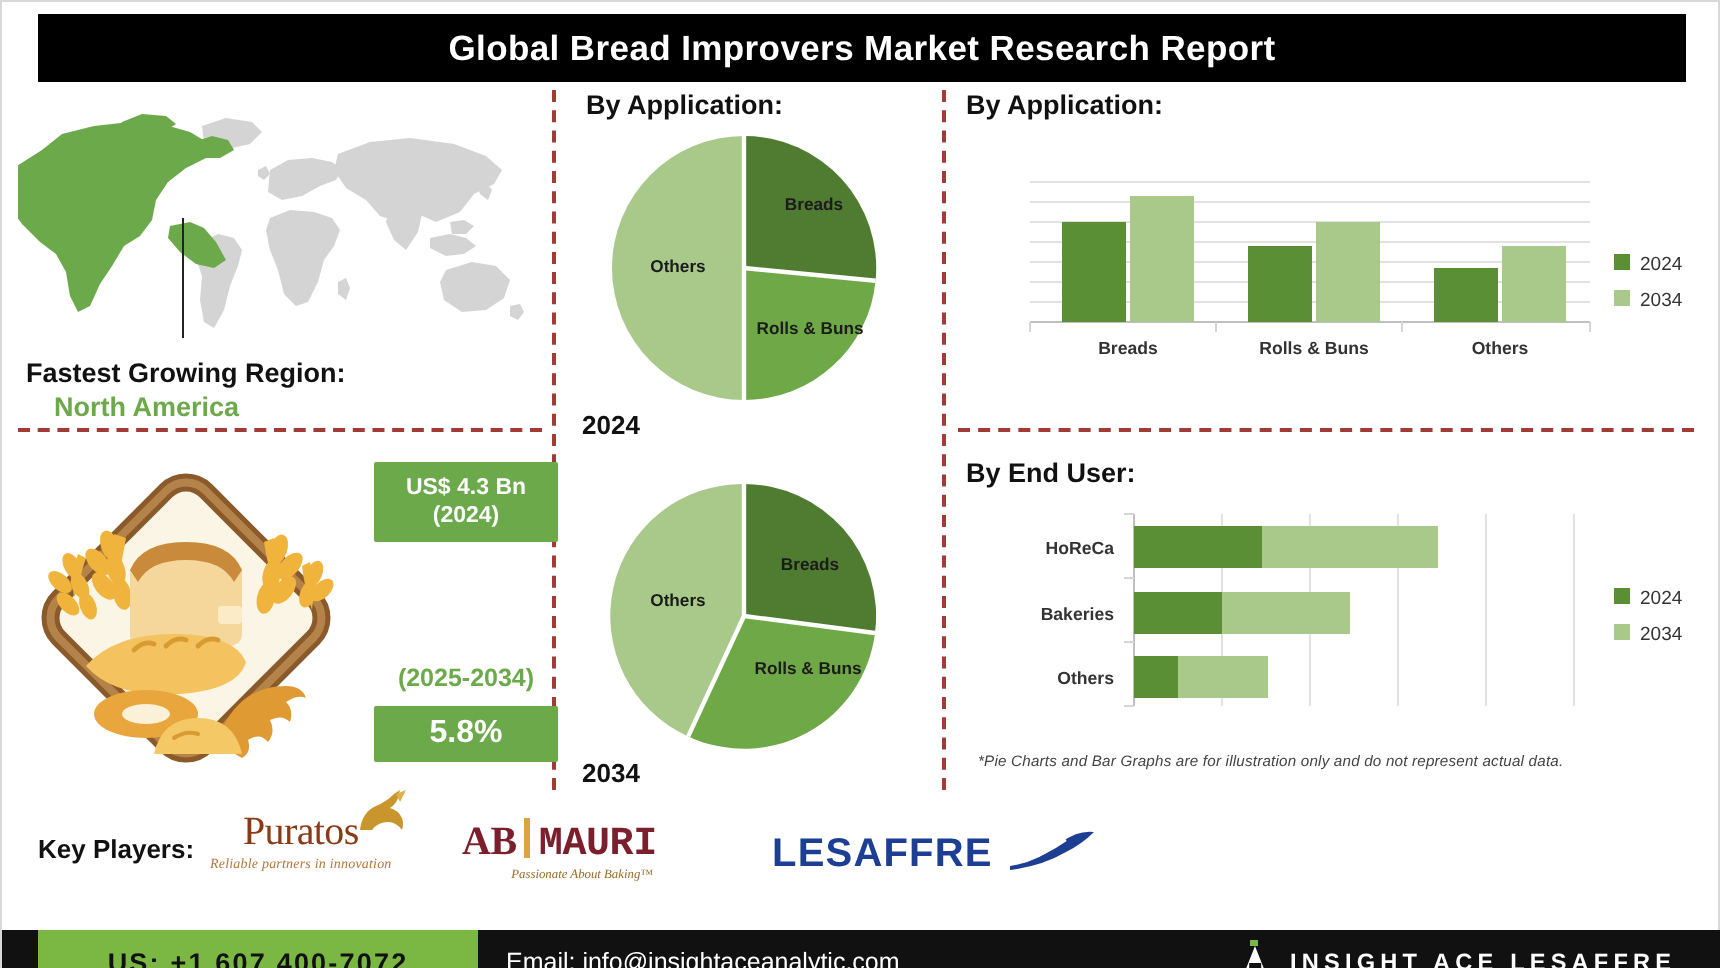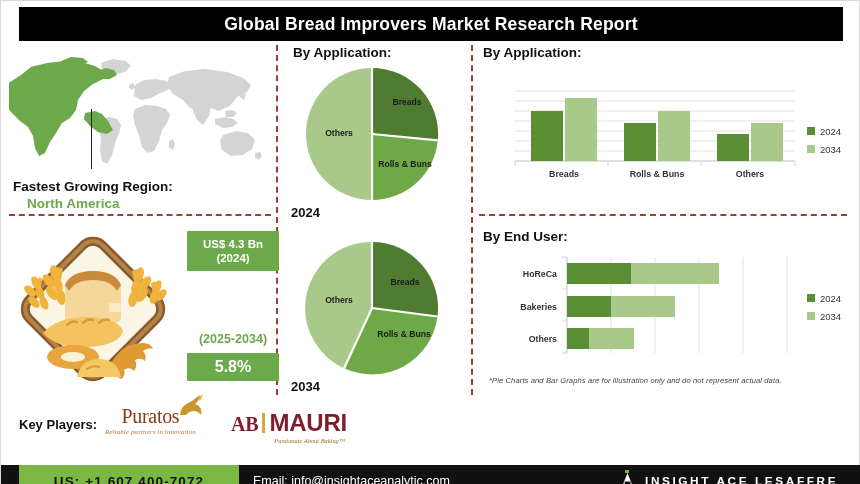--- a/index.html
+++ b/index.html
@@ -122,21 +122,21 @@
   }
   .puratos-tag {
     font-family: "Liberation Serif", serif; font-size: 7px;
     color: #B5763A; font-style: italic; letter-spacing: .1px;
   }
   .ab-txt {
     font-family: "Liberation Serif", serif; font-size: 20px; font-weight: bold;
     color: #7A1F2B; letter-spacing: -.2px;
   }
   .mauri-txt {
-    font-family: Liberation Sans, sans-serif; font-size: 24px; font-weight: bold;
+    font-family: Liberation Mono, monospace; font-size: 20px; font-weight: bold;
     color: #7A1F2B; letter-spacing: -.2px;
   }
   .ab-bar { width: 3px; height: 20px; background: #D9A441; display:inline-block; margin: 0 4px; vertical-align: -2px;}
   .ab-tag {
     font-family: "Liberation Serif", serif; font-size: 6.4px;
     color: #9A6A22; font-style: italic;
   }
   .lesaffre-txt {
     font-size: 20px; font-weight: bold; color: #1C3F94; letter-spacing: .6px;
   }
@@ -439,20 +439,27 @@
       <div class="puratos-tag">Reliable partners in innovation</div>
     </div>
 
     <div class="logo" style="left:230px; top:10px; text-align:center;">
       <div style="white-space:nowrap;">
         <span class="ab-txt">AB</span><span class="ab-bar"></span><span class="mauri-txt">MAURI</span>
       </div>
       <div class="ab-tag" style="text-align:right; padding-right:2px;">Passionate About Baking™</div>
     </div>
 
+    <div class="logo" style="left:385px; top:16px; white-space:nowrap;">
+      <span class="lesaffre-txt">LESAFFRE</span>
+      <svg width="46" height="22" viewBox="0 0 46 22" style="vertical-align:-4px; margin-left:2px;" xmlns="http://www.w3.org/2000/svg">
+        <path d="M2 18 q14 -2 26 -12 q8 -6 16 -5 q-6 6 -14 10 q-12 7 -28 9 z" fill="#1C3F94"></path>
+        <path d="M8 16 q12 -4 22 -11" stroke="#ffffff" stroke-width="1.2" fill="none"></path>
+      </svg>
+    </div>
 
 
   </div>
 
   <div class="footer">
     <div class="footer-phone-box">
       <span class="footer-phone">US: +1 607 400-7072</span>
     </div>
     <div class="footer-email">Email: info@insightaceanalytic.com</div>
     <div class="footer-brand">

